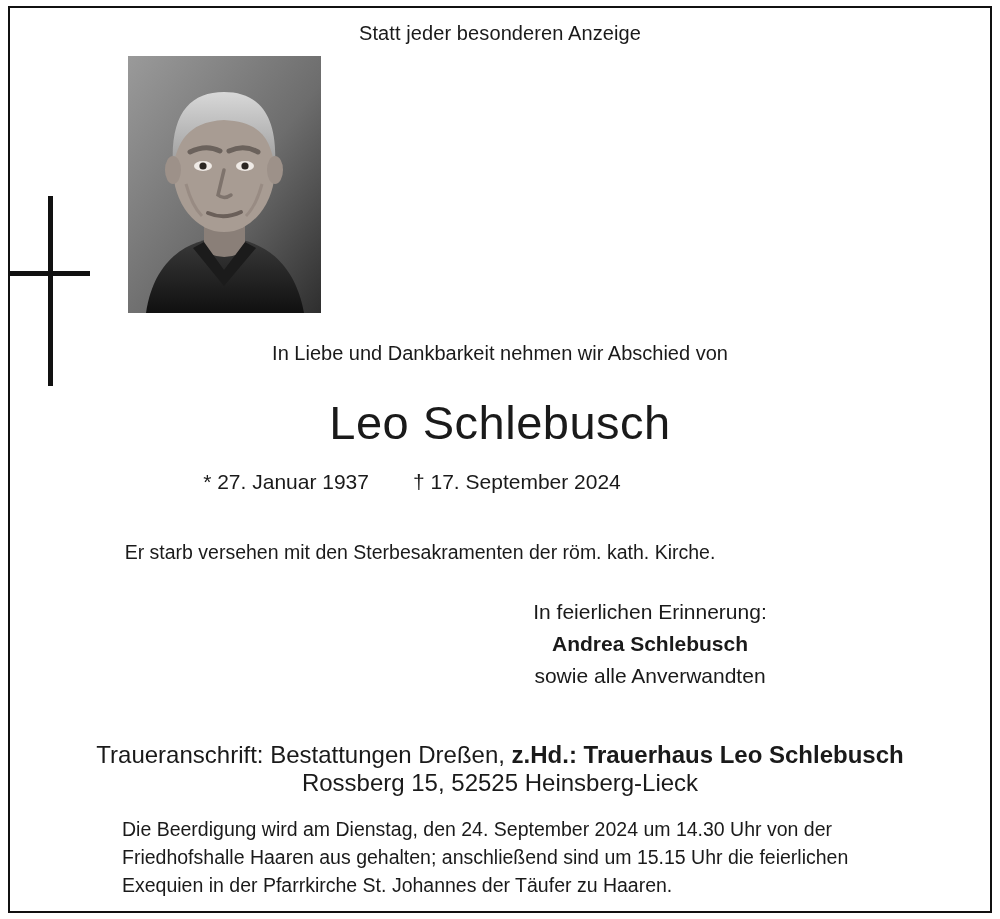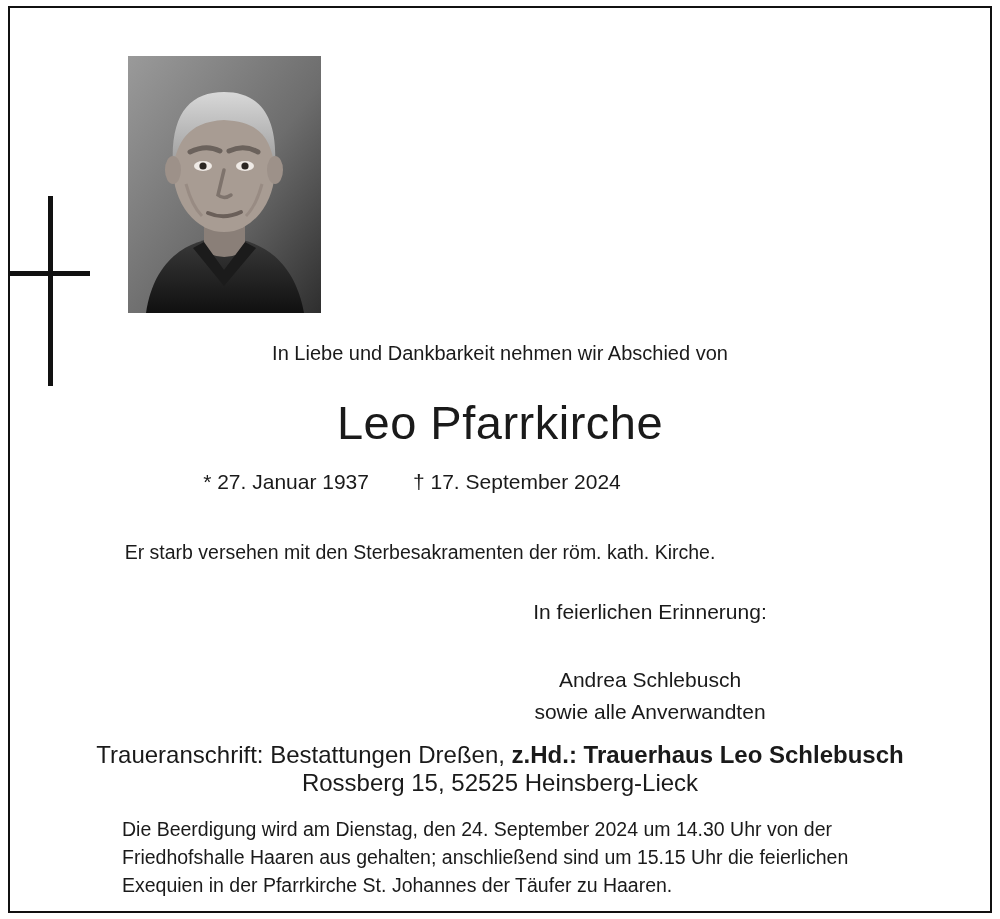--- a/index.html
+++ b/index.html
@@ -130,22 +130,21 @@
   .memory {
     position: absolute;
     left: 355px;
     top: 596px;
     width: 590px;
     text-align: center;
     font-size: 21px;
     line-height: 32px;
   }
   .memory .bold {
-    font-weight: normal;
-    margin-top: 36px;
+    font-weight: bold;
   }
 
   .address {
     position: absolute;
     left: 0;
     top: 741px;
     width: 1000px;
     text-align: center;
     font-size: 24px;
     line-height: 28px;
@@ -167,20 +166,21 @@
 
 <div class="page">
 
   <div class="notice-border"></div>
 
   <div class="cross">
     <div class="vert"></div>
     <div class="horiz"></div>
   </div>
 
+  <div class="headline">Statt jeder besonderen Anzeige</div>
 
   <div class="portrait">
     <svg width="193" height="257" viewBox="0 0 193 257">
       <defs>
         <linearGradient id="bg" x1="0" y1="0" x2="1" y2="1">
           <stop offset="0%" stop-color="#9a9a9a"></stop>
           <stop offset="55%" stop-color="#6d6d6d"></stop>
           <stop offset="100%" stop-color="#2e2e2e"></stop>
         </linearGradient>
         <linearGradient id="hair" x1="0" y1="0" x2="0" y2="1">
@@ -220,21 +220,21 @@
       <path d="M58 128 q6 22 16 32" stroke="#8d8178" stroke-width="3" fill="none" opacity="0.6"></path>
       <path d="M134 128 q-6 22 -16 32" stroke="#8d8178" stroke-width="3" fill="none" opacity="0.6"></path>
 
       <path d="M76 186 L96 214 L117 186 L128 192 L96 230 L65 192 Z" fill="#1b1b1b"></path>
     </svg>
   </div>
 
 
   <div class="farewell">In Liebe und Dankbarkeit nehmen wir Abschied von</div>
 
-  <div class="name">Leo Pfarrkirche</div>
+  <div class="name">Leo Schlebusch</div>
 
   <div class="dates">
     <span>* 27. Januar 1937</span><span class="sep"></span><span>† 17. September 2024</span>
   </div>
 
   <div class="sacraments">Er starb versehen mit den Sterbesakramenten der röm. kath. Kirche.</div>
 
   <div class="memory">
     <div>In feierlichen Erinnerung:</div>
     <div class="bold">Andrea Schlebusch</div>

